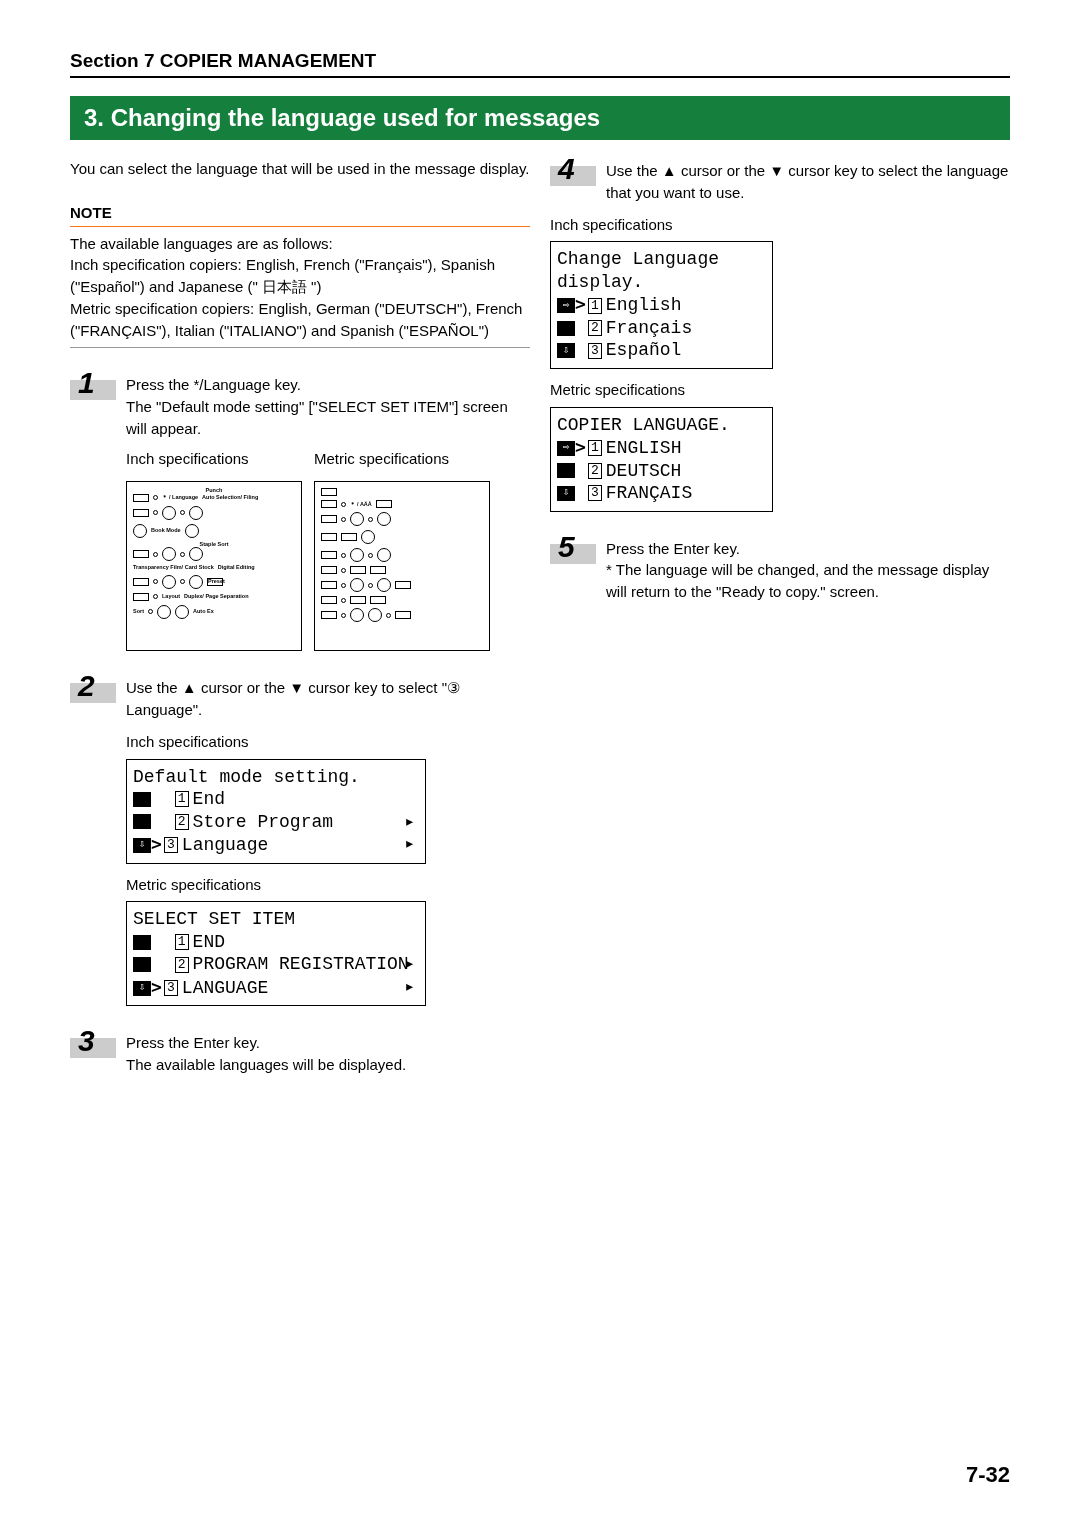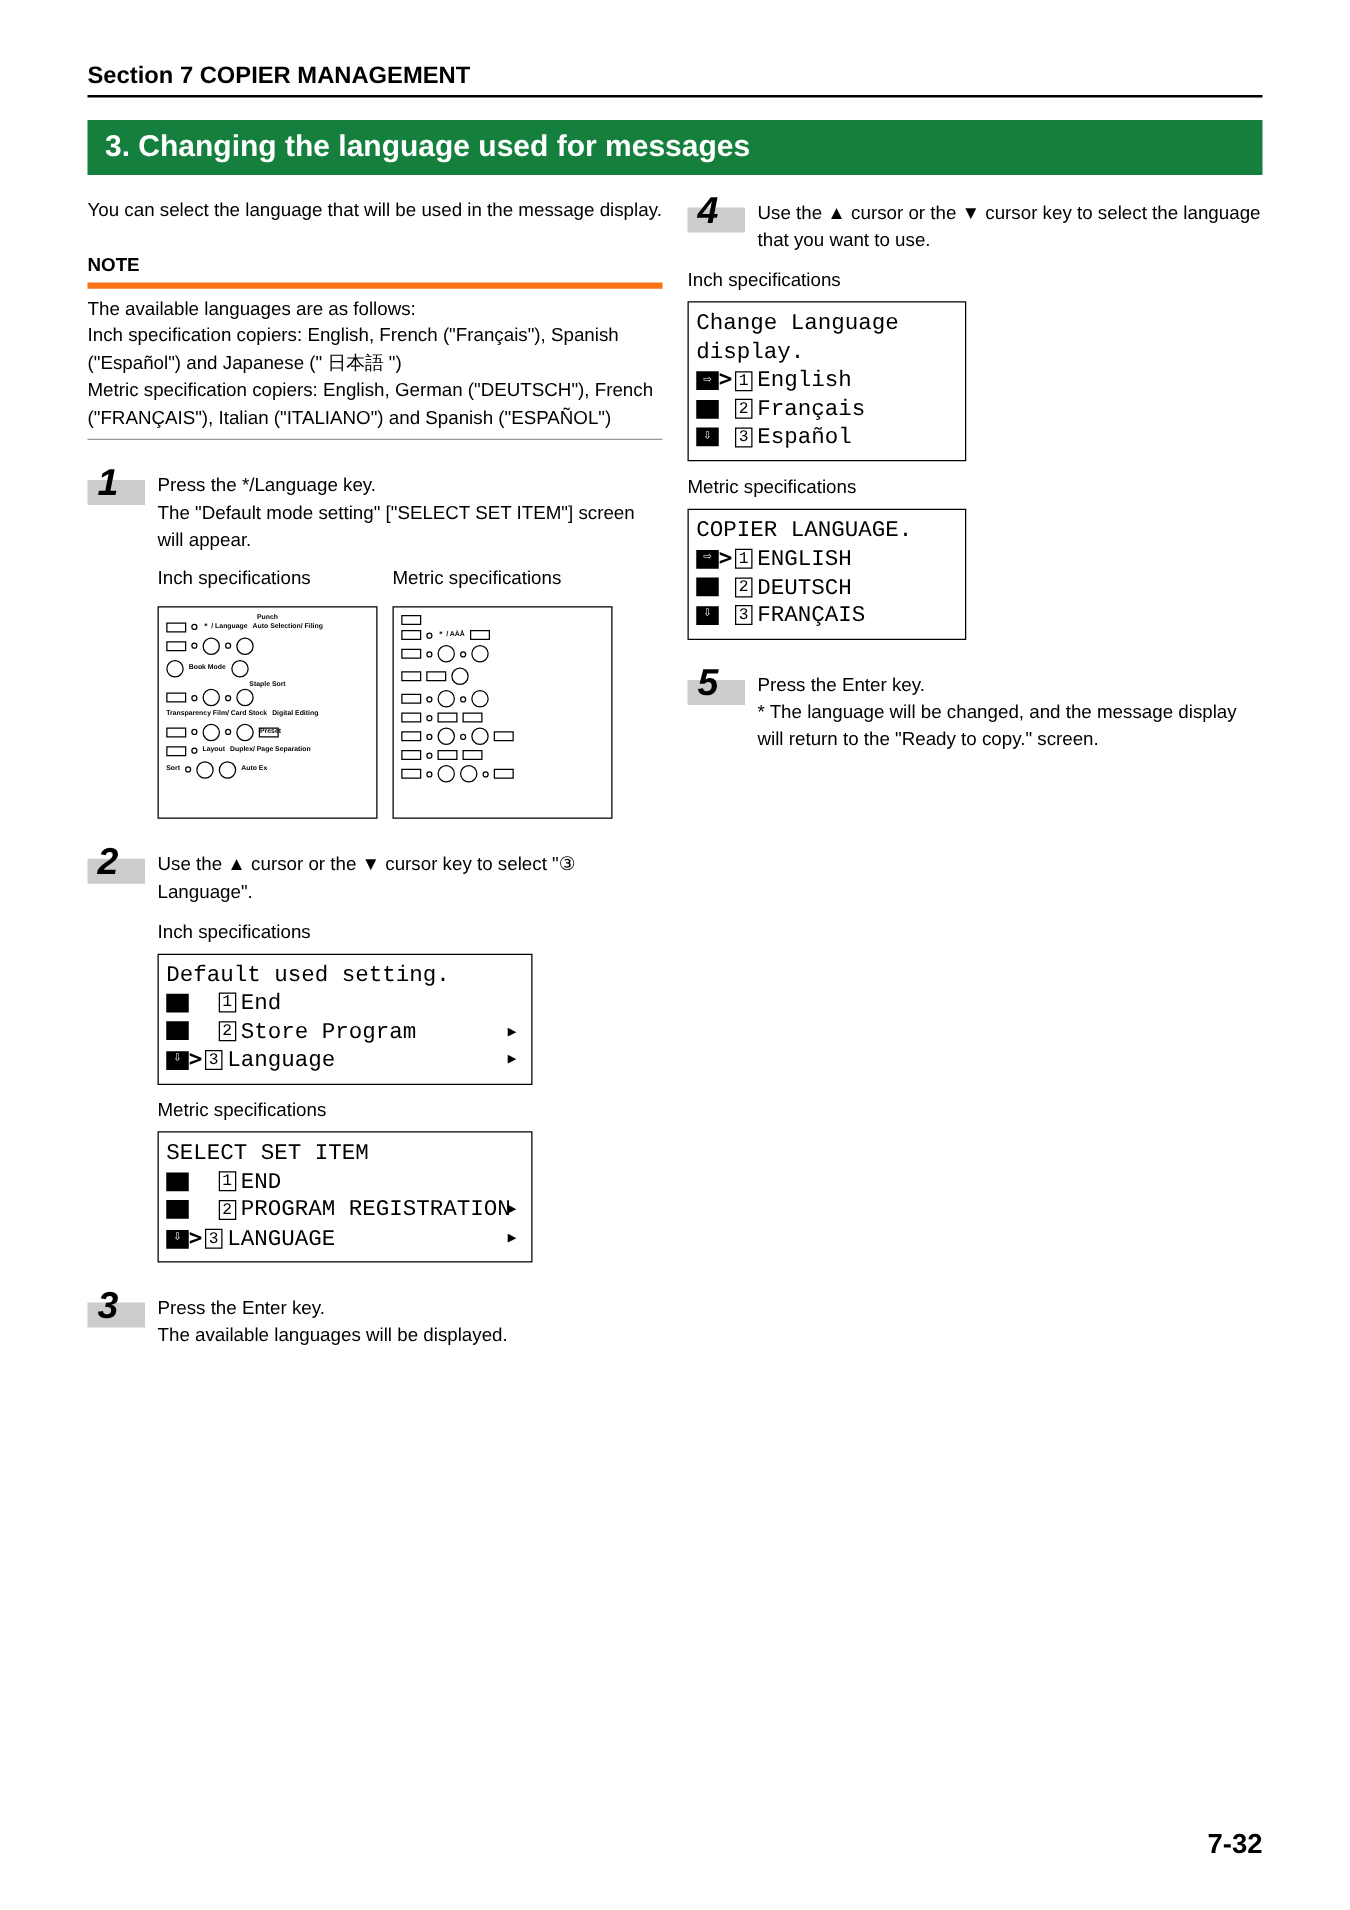--- a/index.html
+++ b/index.html
@@ -39,21 +39,21 @@
   .col {
     flex: 1;
     font-size: 15px;
     line-height: 1.45;
   }
   .note-label {
     font-weight: bold;
     font-size: 15px;
     margin-top: 22px;
     padding-bottom: 2px;
-    border-bottom: 5px solid #f97316;
+    border-bottom: 1px solid #f97316;
   }
   .note-body {
     margin-top: 6px;
     padding-bottom: 6px;
     border-bottom: 1px solid #999;
   }
   .step {
     display: flex;
     align-items: flex-start;
     gap: 10px;
@@ -368,21 +368,21 @@
       <div class="step">
         <div class="step-num-wrap">
           <div class="step-num-bg"></div>
           <div class="step-num">2</div>
         </div>
         <div class="step-text">Use the ▲ cursor or the ▼ cursor key to select "③ Language".</div>
       </div>
 
       <div class="spec-label">Inch specifications</div>
       <div class="lcd lcd-wide">
-        <div class="row">Default used setting.</div>
+        <div class="row">Default mode setting.</div>
         <div class="row"><span class="cursor-block"></span>  <span class="num-box">1</span><span>End</span></div>
         <div class="row"><span class="cursor-block"></span>  <span class="num-box">2</span><span>Store Program</span><span class="rarrow">▸</span></div>
         <div class="row"><span class="arrow-block">⇩</span><span class="gt">&gt;</span><span class="num-box">3</span><span>Language</span><span class="rarrow">▸</span></div>
       </div>
 
       <div class="spec-label">Metric specifications</div>
       <div class="lcd lcd-wide">
         <div class="row">SELECT SET ITEM</div>
         <div class="row"><span class="cursor-block"></span>  <span class="num-box">1</span><span>END</span></div>
         <div class="row"><span class="cursor-block"></span>  <span class="num-box">2</span><span>PROGRAM REGISTRATION</span><span class="rarrow">▸</span></div>

